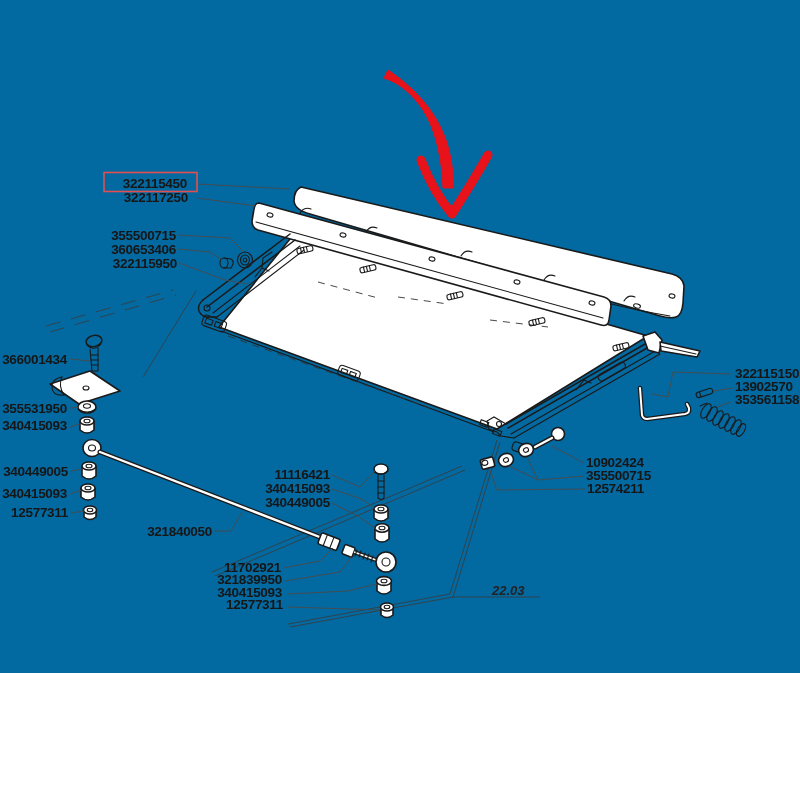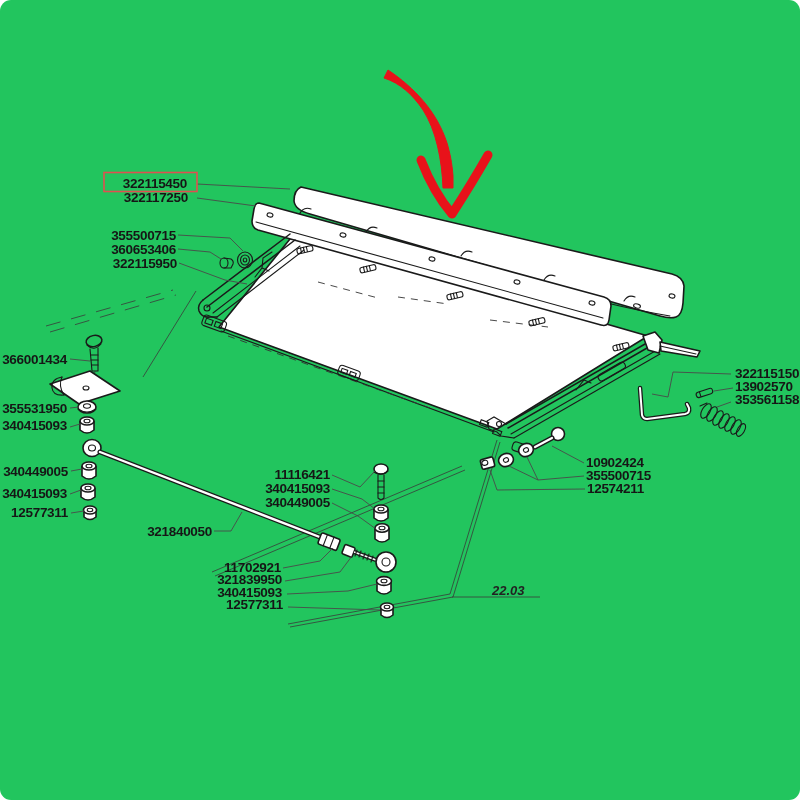--- a/index.html
+++ b/index.html
@@ -1,16 +1,16 @@
 <!DOCTYPE html>
 <html><head>
 <meta charset="utf-8">
 <style>
   html,body{margin:0;padding:0;background:#ffffff;}
-  #stage{position:relative;width:800px;height:800px;background:#22c55e;overflow:hidden;border-radius:11px;}
+  #stage{position:relative;width:800px;height:673px;background:#0369a1;overflow:hidden;}
   svg{position:absolute;left:0;top:0;}
   .lbl{font-family:"Liberation Sans",sans-serif;font-weight:bold;font-size:13.5px;fill:#161616;letter-spacing:-0.3px;}
   .ref{font-family:"Liberation Sans",sans-serif;font-weight:bold;font-style:italic;font-size:13px;fill:#222;}
   .ink{stroke:#1a1a1a;fill:none;stroke-width:1.5;stroke-linecap:round;stroke-linejoin:round;}
   .inkf{stroke:#1a1a1a;fill:#ffffff;stroke-width:1.6;stroke-linejoin:round;}
   .thin{stroke:#1a1a1a;fill:none;stroke-width:1.1;stroke-linecap:round;}
   .leader{stroke:#4a4a4a;fill:none;stroke-width:0.9;}
   .ctx{stroke:#3a3a3a;fill:none;stroke-width:0.8;}
   .dash{stroke:#333;fill:none;stroke-width:0.9;stroke-dasharray:7 6;}
 </style>

